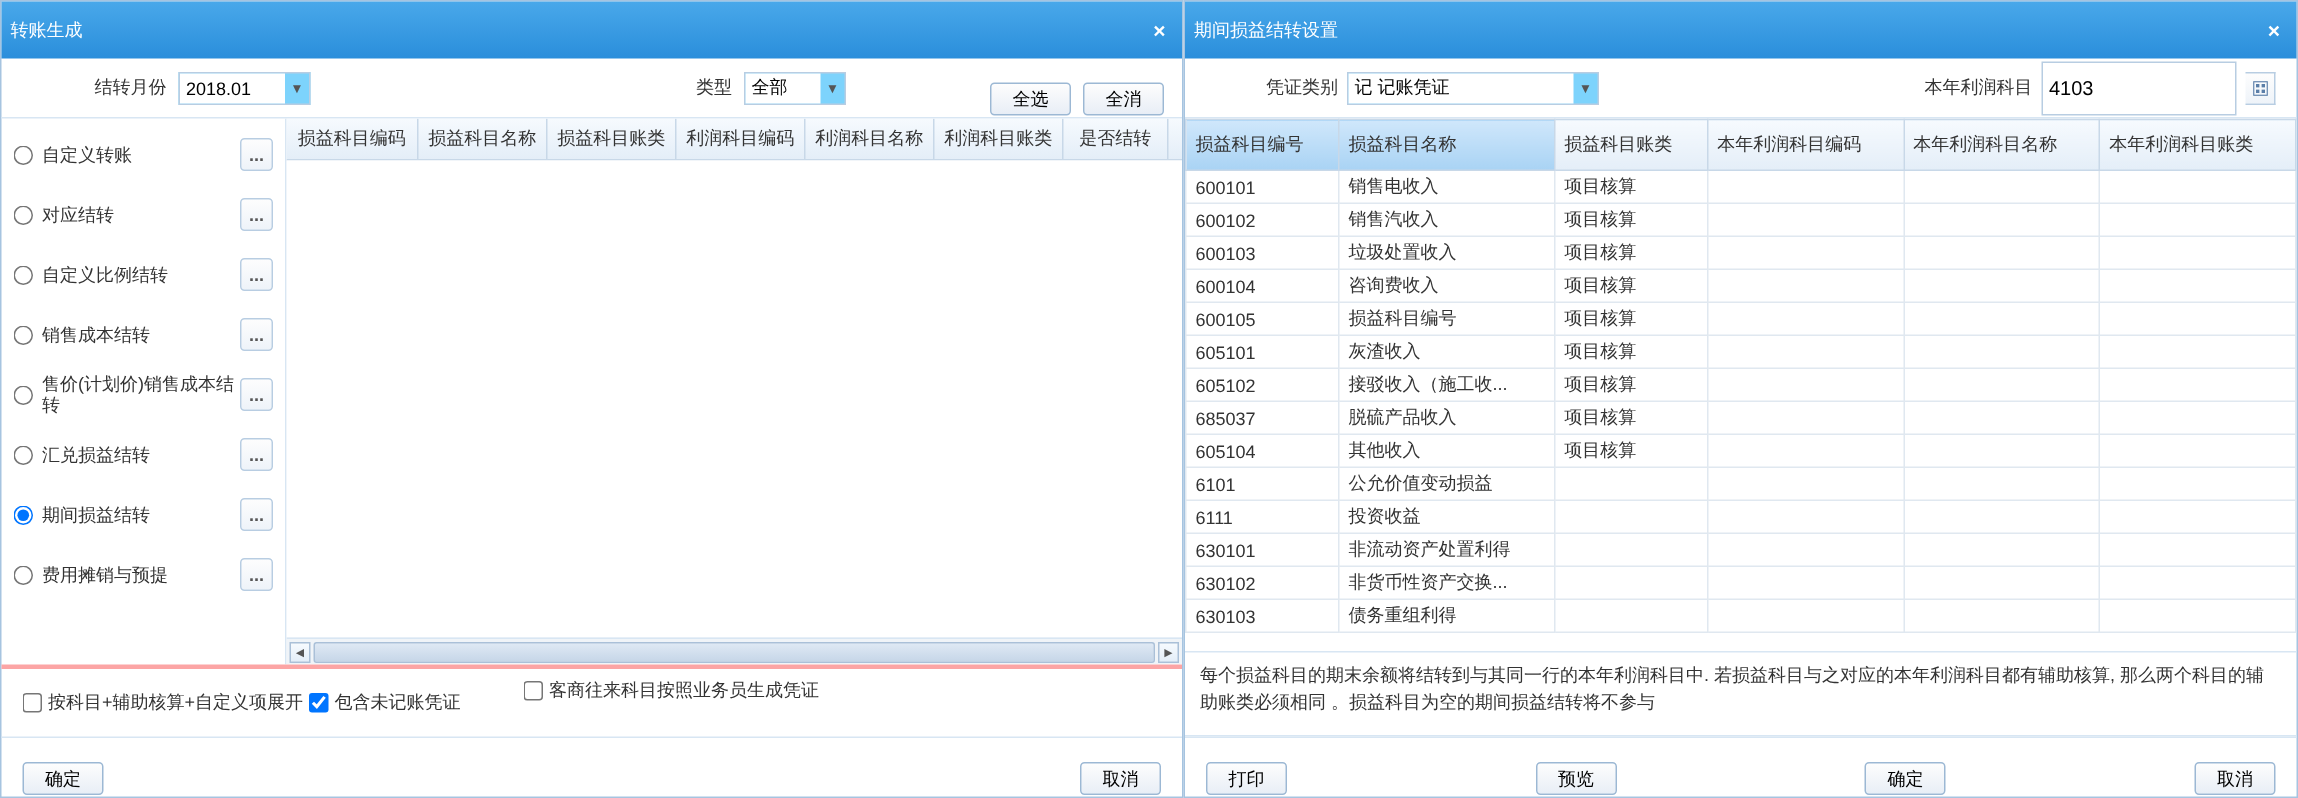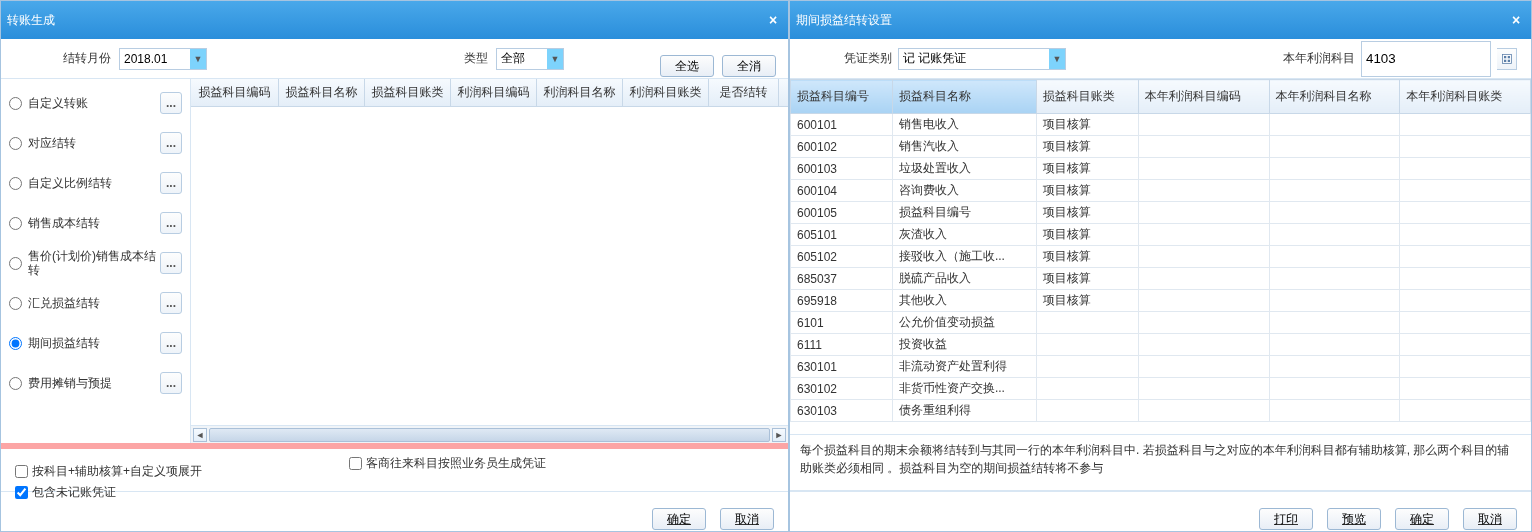--- a/index.html
+++ b/index.html
@@ -26,24 +26,24 @@
   .optrow .dots{width:22px;height:22px;border:1px solid #b8cde2;border-radius:3px;background:linear-gradient(#fdfdfd,#eef3f9);display:flex;align-items:center;justify-content:center;cursor:pointer;font-weight:bold;color:#555;}
   .lgrid{flex:1;display:flex;flex-direction:column;overflow:hidden;}
   .ghead{display:flex;height:28px;background:linear-gradient(#f6fafe,#e4eef8);border-bottom:1px solid #c8d8e8;}
   .ghead .gh{border-right:1px solid #c8d8e8;display:flex;align-items:center;justify-content:center;font-size:12px;color:#333;}
   .gbody{flex:1;overflow:auto;background:#fff;}
   .hscroll{height:18px;border-top:1px solid #d8e6f3;background:#f0f4f8;position:relative;}
   .hscroll .thumb{position:absolute;left:18px;top:2px;height:14px;right:18px;background:linear-gradient(#dfe9f4,#c6d6e8);border:1px solid #aac0d8;border-radius:2px;}
   .hscroll .arr{position:absolute;top:2px;width:14px;height:14px;background:linear-gradient(#f6fafe,#e4eef8);border:1px solid #aac0d8;display:flex;align-items:center;justify-content:center;font-size:9px;color:#555;}
   .hscroll .arr.l{left:2px;}
   .hscroll .arr.r{right:2px;}
-  .lchecks{padding:14px 14px;display:flex;flex-direction:column;gap:4px;border-top:6px solid #fca5a5;}
+  .lchecks{padding:0 14px;display:flex;flex-direction:row;gap:4px;border-top:3px solid #fca5a5;}
   .lchecks label{display:flex;align-items:center;gap:4px;}
   .lchecks .inline{position:absolute;left:348px;}
-  .footer{height:40px;border-top:1px solid #d8e6f3;display:flex;align-items:center;justify-content:flex-end;padding:0 14px;gap:14px;text-decoration:underline;}
+  .footer{height:40px;border-top:1px solid #d8e6f3;display:flex;align-items:center;justify-content:space-between;padding:0 14px;gap:14px;}
   
   .rtoolbar{height:40px;display:flex;align-items:center;padding:0 14px;gap:6px;border-bottom:1px solid #d8e6f3;}
   .rgridwrap{flex:1;overflow:auto;border-bottom:1px solid #d8e6f3;}
   table.rgrid{border-collapse:collapse;width:100%;}
   table.rgrid th{background:linear-gradient(#f6fafe,#e4eef8);border:1px solid #c8d8e8;height:28px;font-weight:normal;padding:8px 6px;text-align:left;white-space:nowrap;}
   table.rgrid th.sel{background:linear-gradient(#cfe7fb,#a9d3f4);}
   table.rgrid td{border:1px solid #e0e8f0;height:22px;padding:0 6px;white-space:nowrap;overflow:hidden;text-overflow:ellipsis;max-width:120px;}
   .note{height:56px;padding:6px 10px;color:#333;line-height:18px;border-bottom:1px solid #d8e6f3;overflow:hidden;}
   .rfield{border:1px solid #b8cde2;height:36px;padding:0 4px;width:130px;outline:none;}
   .rfield-btn{width:20px;height:22px;border:1px solid #b8cde2;border-left:none;background:linear-gradient(#fdfdfd,#eef3f9);display:flex;align-items:center;justify-content:center;cursor:pointer;}
@@ -253,21 +253,21 @@
             </tr>
             <tr>
               <td>685037</td>
               <td>脱硫产品收入</td>
               <td>项目核算</td>
               <td></td>
               <td></td>
               <td></td>
             </tr>
             <tr>
-              <td>695918</td>
+              <td>605104</td>
               <td>其他收入</td>
               <td>项目核算</td>
               <td></td>
               <td></td>
               <td></td>
             </tr>
             <tr>
               <td>6101</td>
               <td>公允价值变动损益</td>
               <td></td>

